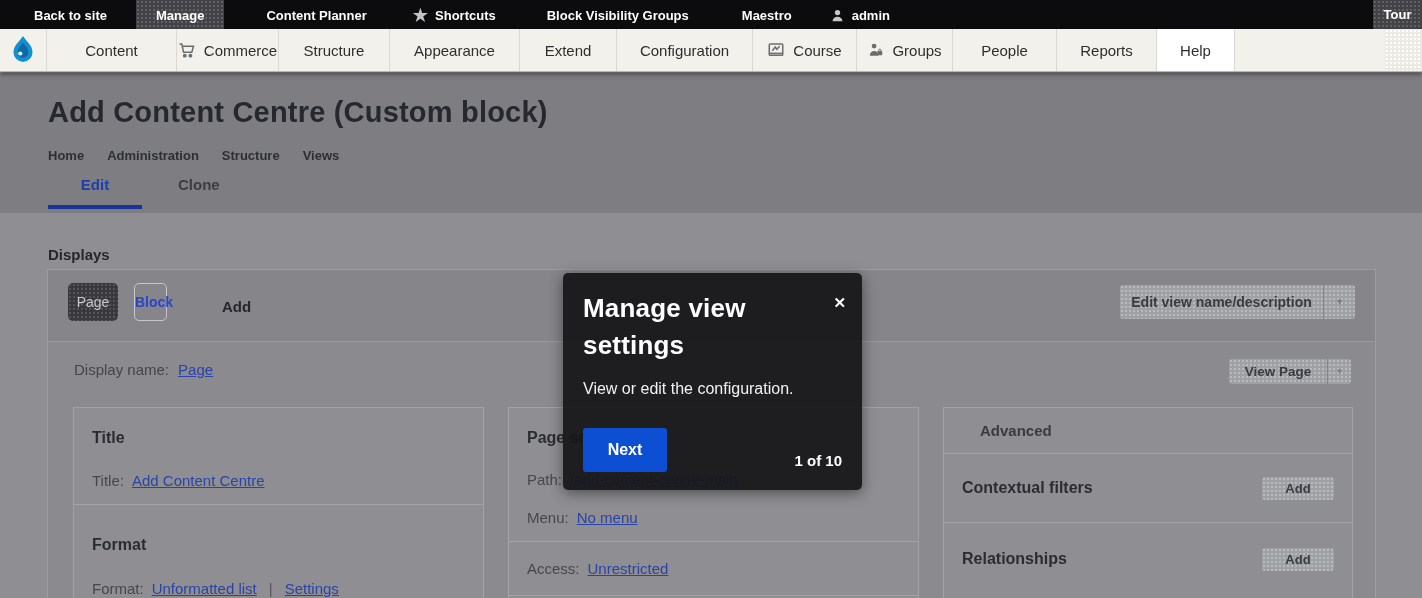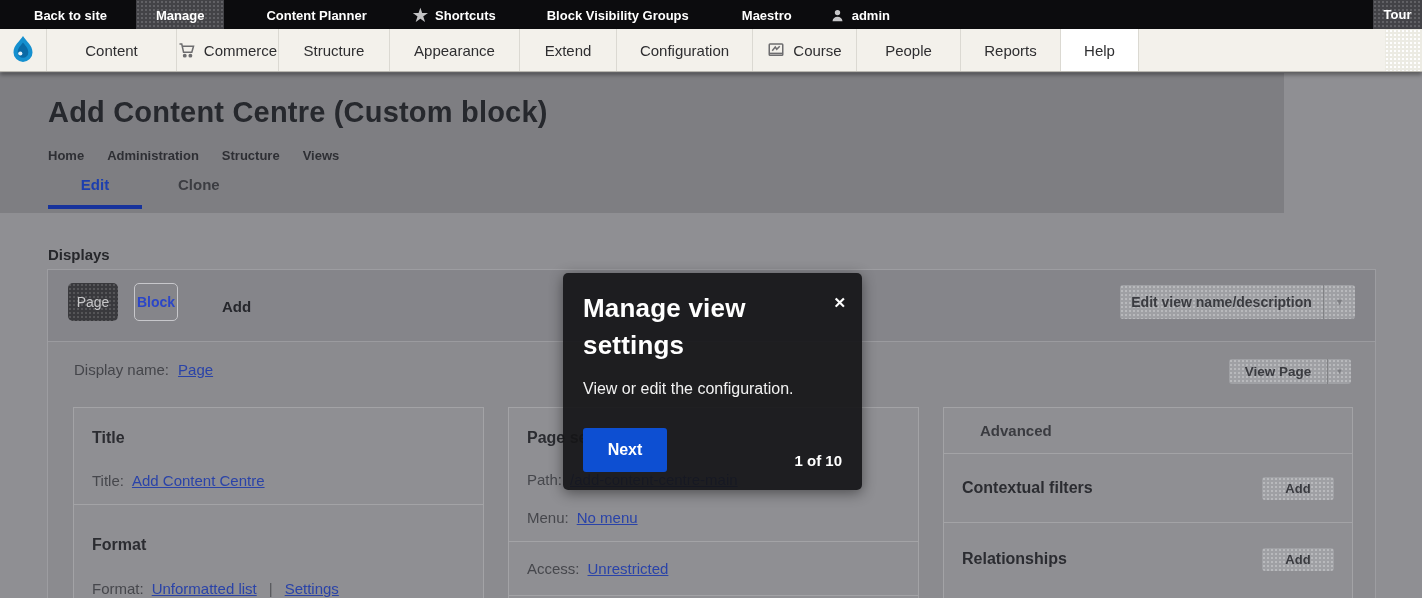--- a/index.html
+++ b/index.html
@@ -46,21 +46,21 @@
   .mb-filler { flex:1; border-right:none; }
   .mb-corner {
     width:37px; border-right:none;
     background-color:#ecebe3;
     background-image:radial-gradient(rgba(255,255,255,.95) 1px, transparent 1.3px);
     background-size:4px 4px;
   }
 
   
   .page-header {
-    position:absolute; top:73px; left:0; width:1284px; height:140px;
+    position:absolute; top:73px; left:0; width:1422px; height:140px;
     background:#7e7e82;
   }
   .page-title {
     position:absolute; left:48px; top:23px;
     font-size:29px; font-weight:bold; color:#26282d; letter-spacing:.2px;
   }
   .breadcrumb {
     position:absolute; left:48px; top:75px;
     display:flex; gap:23px; font-size:13px; font-weight:bold; color:#2e2f34;
   }
@@ -91,24 +91,24 @@
 
   .btn-page {
     position:absolute; left:20px; top:13px; width:50px; height:38px;
     border-radius:5px; color:#c7c7c9; font-size:14px;
     display:flex; align-items:center; justify-content:center;
     background-color:#39393d;
     background-image:radial-gradient(rgba(255,255,255,.14) 1px, transparent 1.3px);
     background-size:4px 4px; cursor:pointer;
   }
   .btn-block {
-    position:absolute; left:86px; top:13px; width:44px; height:38px;
+    position:absolute; left:86px; top:13px; width:33px; height:38px;
     border:1px solid #c7c7cb; border-radius:5px;
     color:#2b46c8; font-size:14px; font-weight:bold;
-    display:flex; align-items:center; justify-content:center; cursor:pointer;
+    display:flex; align-items:center; cursor:pointer;
   }
   .add-label {
     position:absolute; left:174px; top:0; height:72px;
     display:flex; align-items:center;
     font-size:15px; font-weight:bold; color:#26272c; cursor:pointer;
   }
   .tex-light {
     background-color:#9fa0a4;
     background-image:radial-gradient(rgba(255,255,255,.26) 1px, transparent 1.3px);
     background-size:4px 4px;
@@ -271,20 +271,31 @@
   <div class="mb-cell" style="width:104px;">
     <span class="mb-icon">
       <svg width="18" height="18" viewBox="0 0 24 24" fill="none" stroke="#6d6d6f" stroke-width="2">
           <rect x="3" y="4" width="18" height="15" rx="1"></rect>
           <path d="M7 13l4-5 2 3 4-4"></path>
           <path d="M3 16.5h18"></path>
         </svg>
     </span>
     <span>Course</span>
   </div>
+  <div class="mb-cell" style="width:96px;">
+    <span class="mb-icon">
+      <svg width="17" height="18" viewBox="0 0 24 24" fill="#6d6d6f">
+          <circle cx="10" cy="6.5" r="3.4"></circle>
+          <path d="M4 20c0-4 2.6-6.6 6-6.6s6 2.6 6 6.6z"></path>
+          <rect x="14.5" y="13.5" width="7" height="6" rx="1"></rect>
+          <path d="M16.5 14v-1.6a1.6 1.6 0 0 1 3.2 0V14" stroke="#6d6d6f" stroke-width="1.4" fill="none"></path>
+        </svg>
+    </span>
+    <span>Groups</span>
+  </div>
   <div class="mb-cell" style="width:104px;">
     <span>People</span>
   </div>
   <div class="mb-cell" style="width:100px;">
     <span>Reports</span>
   </div>
   <div class="mb-cell mb-help" style="width:78px;">
     <span>Help</span>
   </div>
   <div class="mb-cell mb-filler"></div>

